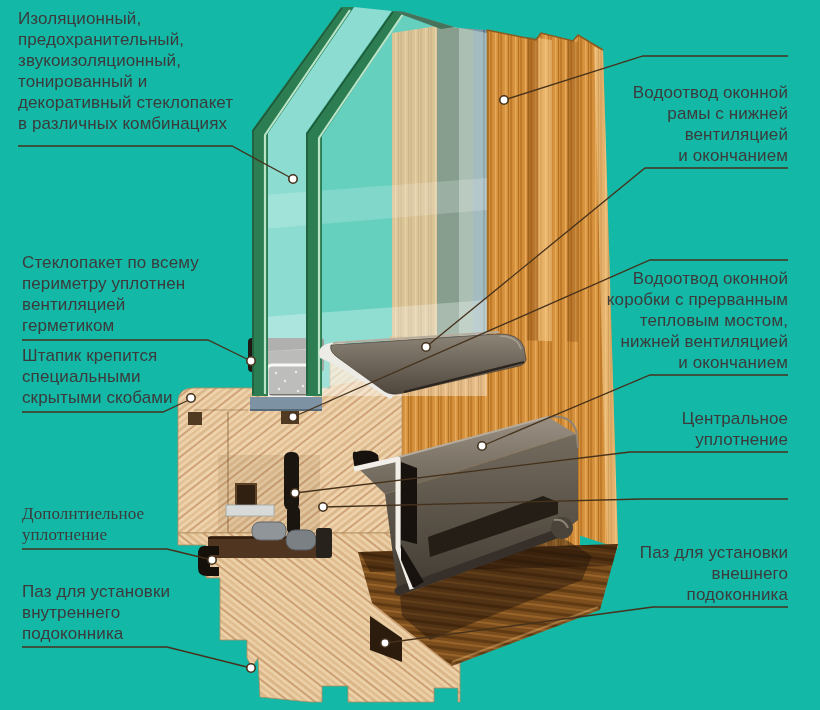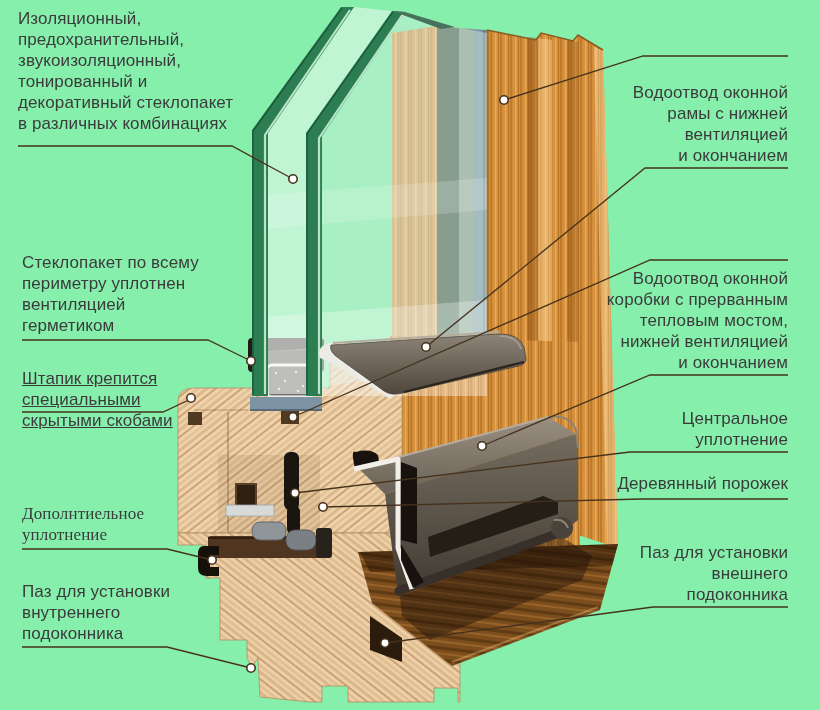--- a/index.html
+++ b/index.html
@@ -1,24 +1,24 @@
 <!DOCTYPE html>
 <html><head>
 <meta charset="utf-8">
 <style>
   html,body{margin:0;padding:0;background:#fff;}
-  .stage{position:relative;width:820px;height:710px;background:#86efac;overflow:hidden;
+  .stage{position:relative;width:820px;height:710px;background:#14b8a6;overflow:hidden;
          font-family:"Liberation Sans",sans-serif;}
   .stage svg{position:absolute;left:0;top:0;}
   .lbl{position:absolute;font-size:17px;line-height:21px;color:#3b3b3b;
        white-space:pre-line;letter-spacing:.1px;}
   .lbl.right{right:32px;text-align:right;}
   .lbl-l1{left:18px;top:8px;}
   .lbl-l2{left:22px;top:252px;}
-  .lbl-l3{left:22px;top:368px;text-decoration:underline;}
+  .lbl-l3{left:22px;top:345px;}
   .lbl-l4{left:22px;top:503px;font-family:Liberation Serif, serif;}
   .lbl-l5{left:22px;top:581px;}
   .lbl-r1{top:32px;}
   .lbl-r2{top:82px;}
   .lbl-r3{top:194px;}
   .lbl-r4{top:268px;}
   .lbl-r5{top:408px;}
   .lbl-r6{top:473px;}
   .lbl-r7{top:542px;}
 </style>
@@ -226,18 +226,17 @@
 рамы с нижней
 вентиляцией
 и окончанием</div>
 <div class="lbl right lbl-r4">Водоотвод оконной
 коробки с прерванным
 тепловым мостом,
 нижней вентиляцией
 и окончанием</div>
 <div class="lbl right lbl-r5">Центральное
 уплотнение</div>
-<div class="lbl right lbl-r6">Деревянный порожек</div>
 <div class="lbl right lbl-r7">Паз для установки
 внешнего
 подоконника</div>
 
 </div>
 
 </body></html>

